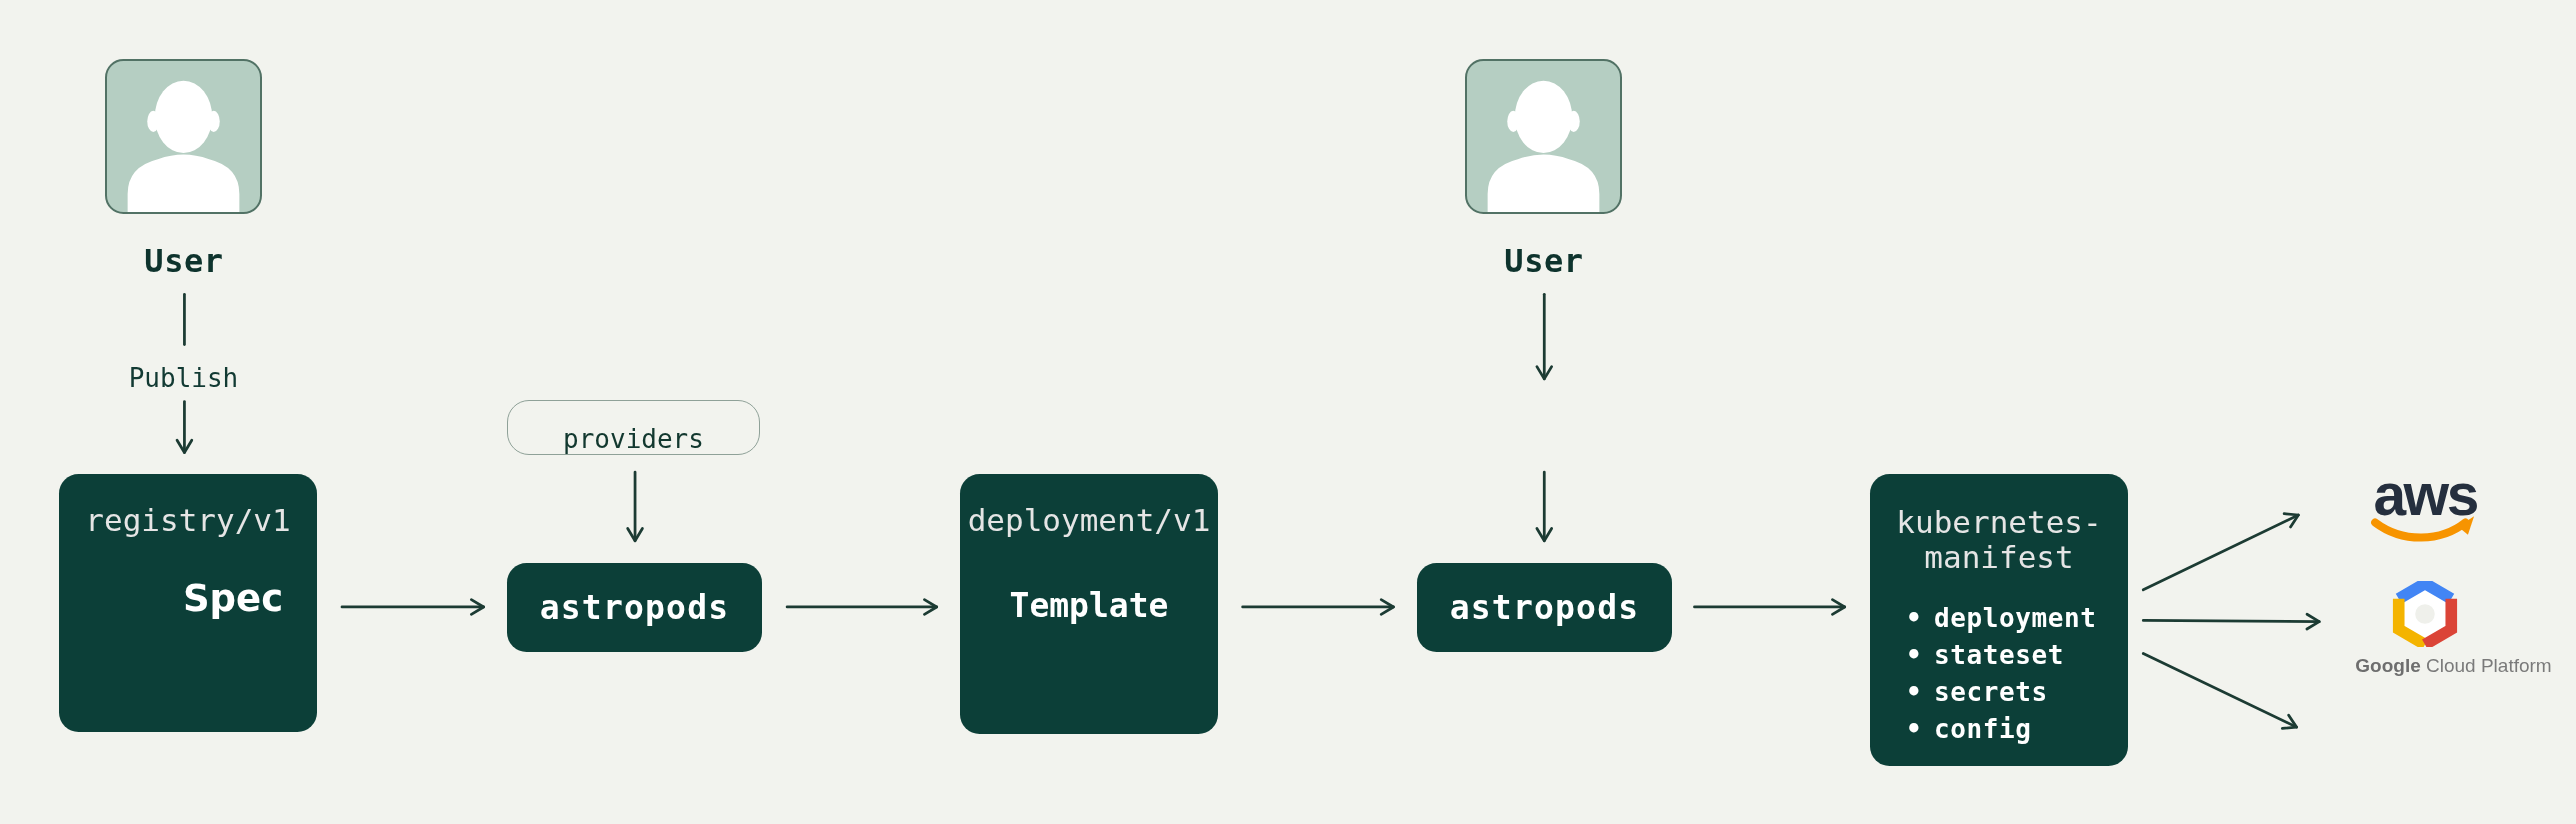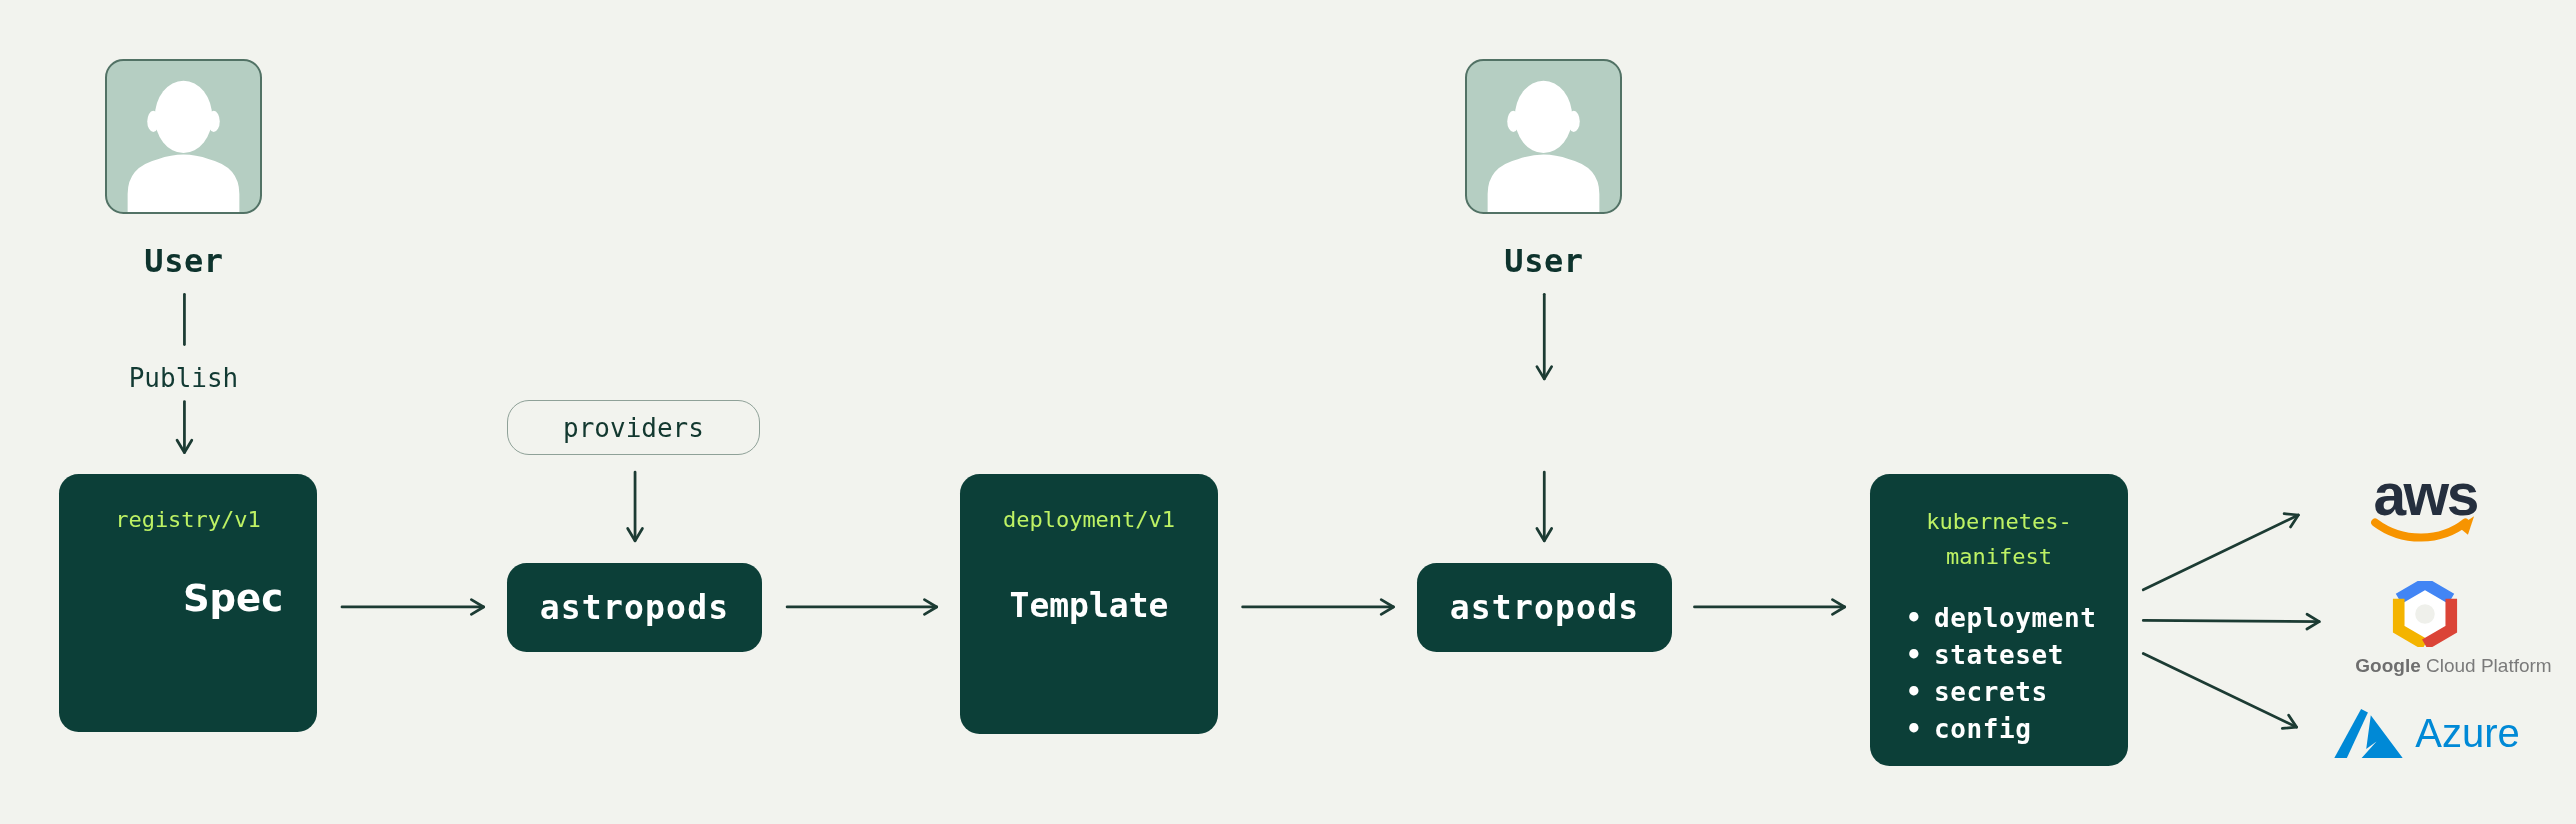--- a/index.html
+++ b/index.html
@@ -29,41 +29,41 @@
     position:absolute;text-align:center;
     font-size:26px;color:#123A33;
   }
 
   
   .dbox{
     position:absolute;background:#0C3F38;border-radius:19.6px;color:#FFFFFF;
   }
   .dbox .hdr{
     position:absolute;left:0;width:100%;text-align:center;
-    font-size:22px;line-height:34px;font-weight:normal;color:#bef264;
+    font-size:31px;line-height:34px;font-weight:normal;color:#e5e5e5;
   }
   .dbox .title-sans{
     position:absolute;left:0;width:100%;text-align:center;
     font-family:"DejaVu Sans","Liberation Sans",sans-serif;
     font-weight:bold;font-size:37px;line-height:43px;color:#FFFFFF;padding-left:45px;
   }
   .dbox .title-mono{
     position:absolute;left:0;width:100%;text-align:center;
     font-weight:bold;font-size:33px;line-height:39px;color:#FFFFFF;
   }
   .astro{
     display:flex;align-items:center;justify-content:center;
     font-weight:bold;font-size:33px;color:#FFFFFF;letter-spacing:1.2px;
   }
 
   
   .pill{
     position:absolute;height:53px;
     border:1.8px solid #8FA198;border-radius:22px;background:transparent;
-    display:flex;align-items:center;justify-content:center;
+    display:flex;align-items:flex-end;justify-content:center;
     font-size:26px;color:#12382F;
   }
 
   
   .m-list{position:absolute;left:36px;top:125px;}
   .m-item{
     display:flex;align-items:center;height:37px;
     font-weight:bold;font-size:26px;color:#FFFFFF;letter-spacing:0.6px;
   }
   .m-item .bullet{width:28px;font-weight:bold;}
@@ -204,22 +204,15 @@
       <path d="M-43,-25 L0,-50 L43,-25" fill="none" stroke="#4285F4" stroke-width="19"></path>
       <path d="M-43,-25 L-43,25 L0,50" fill="none" stroke="#F4B400" stroke-width="19"></path>
       <path d="M43,-25 L43,25 L0,50" fill="none" stroke="#DB4437" stroke-width="19"></path>
       <circle cx="0" cy="0" r="16" fill="#EFF0EB"></circle>
     </svg>
   </div>
   <div class="gcp-label" style="left:2321px;top:655px;margin-left:28px;">
     <span class="brand">Google</span><span class="rest"> Cloud Platform</span>
   </div>
 
-  <div class="azure-wrap" style="left:2334px;top:705px;height:56px;">
-    <svg viewBox="0 0 120 86" width="69" height="49">
-      <polygon points="47,0 59,6 22,86 0,86" fill="#0089D6"></polygon>
-      <polygon points="64,11 120,86 48,86 74,57 56,70" fill="#0089D6"></polygon>
-    </svg>
-    <span class="azure-text">Azure</span>
-  </div>
 
 </div>
 
 
 </body></html>

